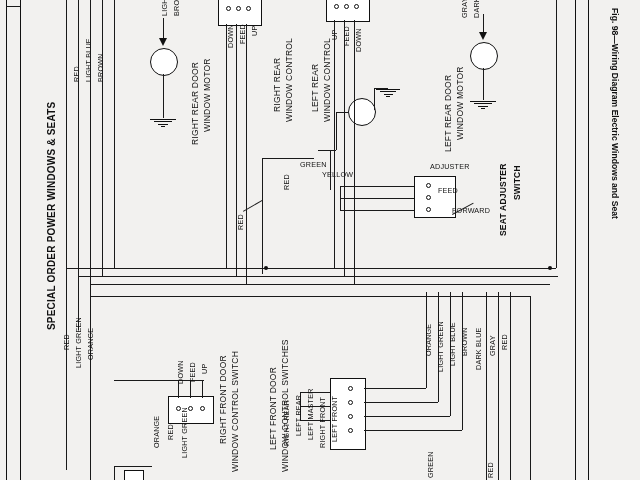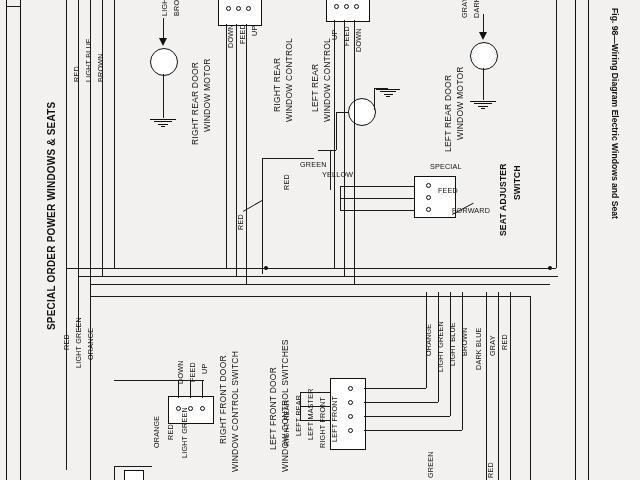--- a/index.html
+++ b/index.html
@@ -131,21 +131,21 @@
 
   <div class="box" style="left:414px;top:176px;width:40px;height:40px;"></div>
   <div class="sw-dot" style="left:426px;top:183px;"></div>
   <div class="sw-dot" style="left:426px;top:195px;"></div>
   <div class="sw-dot" style="left:426px;top:207px;"></div>
   <div class="wire h" style="left:340px;top:186px;width:74px;"></div>
   <div class="wire h" style="left:340px;top:198px;width:74px;"></div>
   <div class="wire h" style="left:340px;top:210px;width:74px;"></div>
   <div class="wire v" style="left:340px;top:186px;height:24px;"></div>
 
-  <div class="lbl small" style="left:430px;top:162px;">SPECIAL</div>
+  <div class="lbl small" style="left:430px;top:162px;">ADJUSTER</div>
   <div class="lbl small" style="left:438px;top:186px;">FEED</div>
   <div class="lbl small" style="left:452px;top:206px;">FORWARD</div>
   <div class="wire h" style="left:452px;top:214px;width:24px;transform:rotate(-28deg);transform-origin:0 0;"></div>
 
   <div class="lbl vert bold" style="left:498px;top:236px;">SEAT ADJUSTER</div>
   <div class="lbl vert bold" style="left:512px;top:200px;">SWITCH</div>
 
   <div class="wire h" style="left:262px;top:158px;width:52px;"></div>
   <div class="wire v" style="left:262px;top:158px;height:116px;"></div>
   <div class="lbl vert small" style="left:282px;top:190px;">RED</div>

